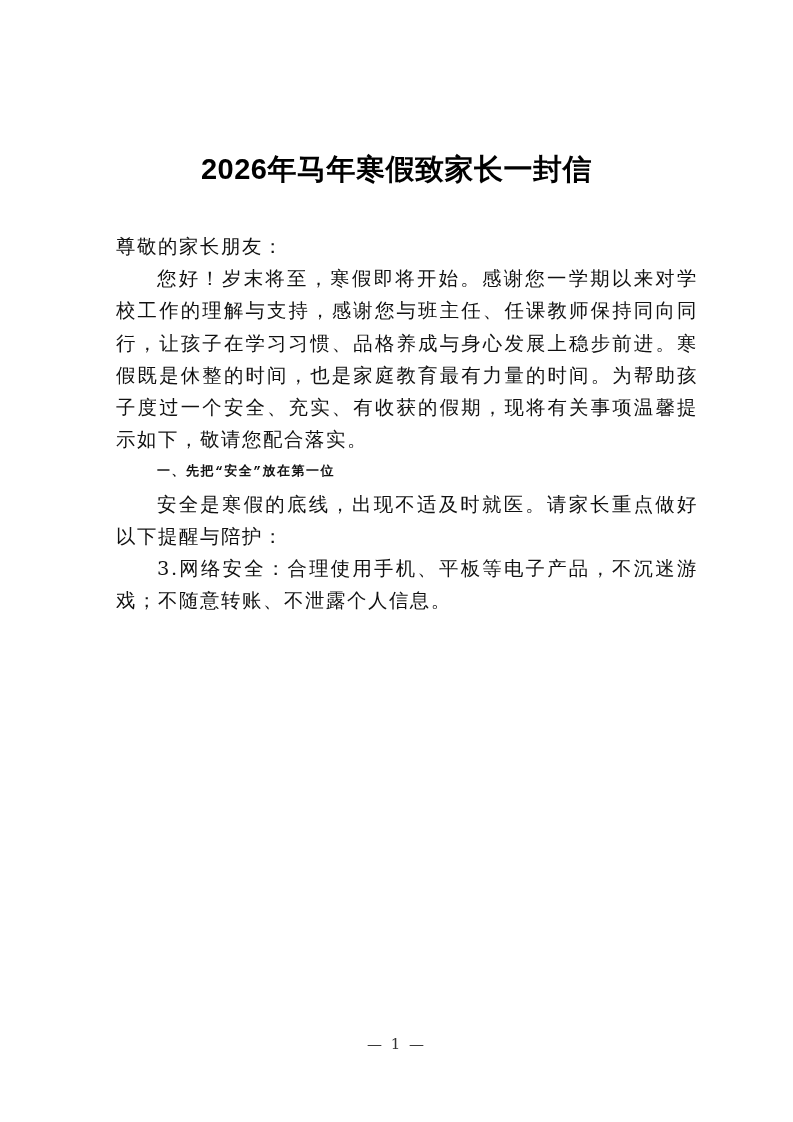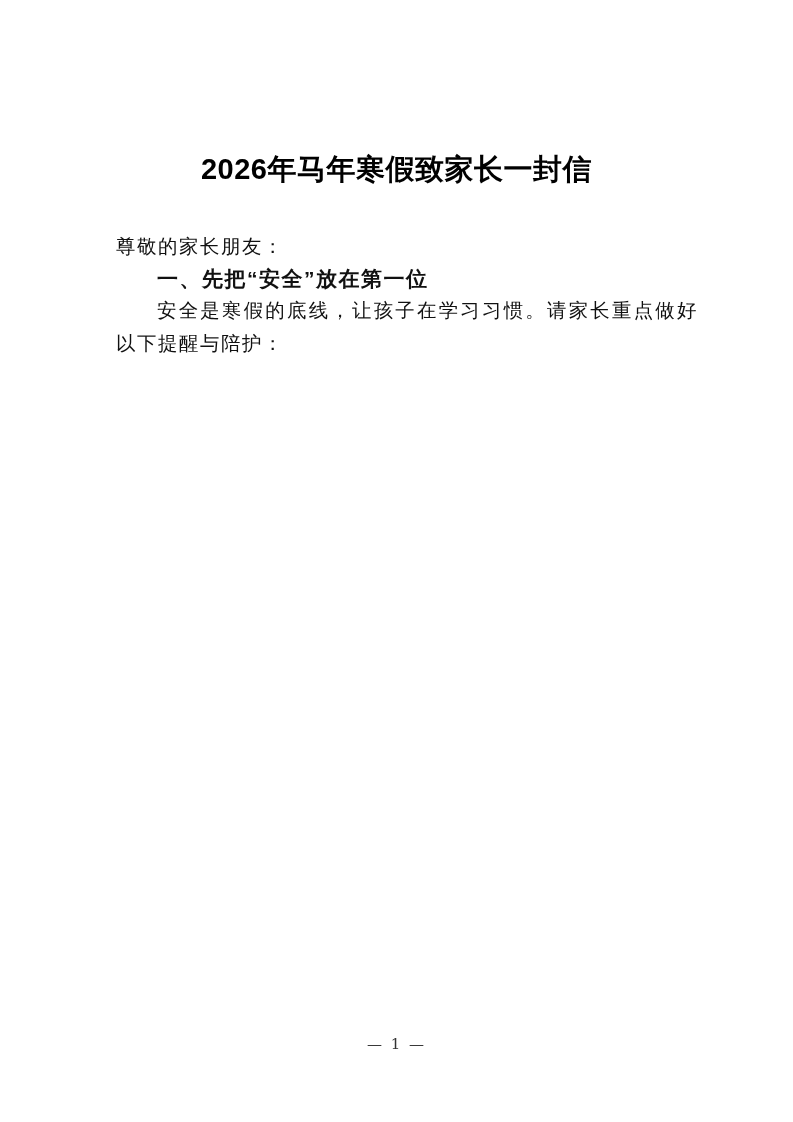--- a/index.html
+++ b/index.html
@@ -13,34 +13,36 @@
     font-family: Liberation Sans, sans-serif;
     font-weight: bold; font-size: 29px; letter-spacing: 0.5px; color: #000;
   }
   .body {
     position: absolute; top: 231px; left: 108px; width: 582px;
     font-size: 19.4px; line-height: 32.2px; letter-spacing: 1.6px; text-align: justify; margin-left: 8px;
   }
   .body p { margin: 0; }
   .indent { text-indent: 41px; }
   .heading {
-    font-family: Liberation Sans, sans-serif;
-    font-weight: bold; font-size: 21px; letter-spacing: 1.5px;
+    font-family: Liberation Mono, monospace;
+    font-weight: bold; font-size: 13px; letter-spacing: 1.5px;
   }
   .pagenum {
     position: absolute; top: 1035px; left: 0; width: 793px; text-align: center;
     font-size: 15px; color: #333; letter-spacing: 2px;
   }
 </style>
 </head>
 <body>
 
 <div class="page">
   <div class="title">2026年马年寒假致家长一封信</div>
 
   <div class="body">
     <p>尊敬的家长朋友：</p>
+    <p class="indent">您好！岁末将至，寒假即将开始。感谢您一学期以来对学校工作的理解与支持，感谢您与班主任、任课教师保持同向同行，让孩子在学习习惯、品格养成与身心发展上稳步前进。寒假既是休整的时间，也是家庭教育最有力量的时间。为帮助孩子度过一个安全、充实、有收获的假期，现将有关事项温馨提示如下，敬请您配合落实。</p>
     <p class="indent heading">一、先把“安全”放在第一位</p>
-    <p class="indent">安全是寒假的底线，让孩子在学习习惯。请家长重点做好以下提醒与陪护：</p>
+    <p class="indent">安全是寒假的底线，出现不适及时就医。请家长重点做好以下提醒与陪护：</p>
+    <p class="indent">3.网络安全：合理使用手机、平板等电子产品，不沉迷游戏；不随意转账、不泄露个人信息。</p>
   </div>
 
   <div class="pagenum">— 1 —</div>
 </div>
 
 </body></html>

